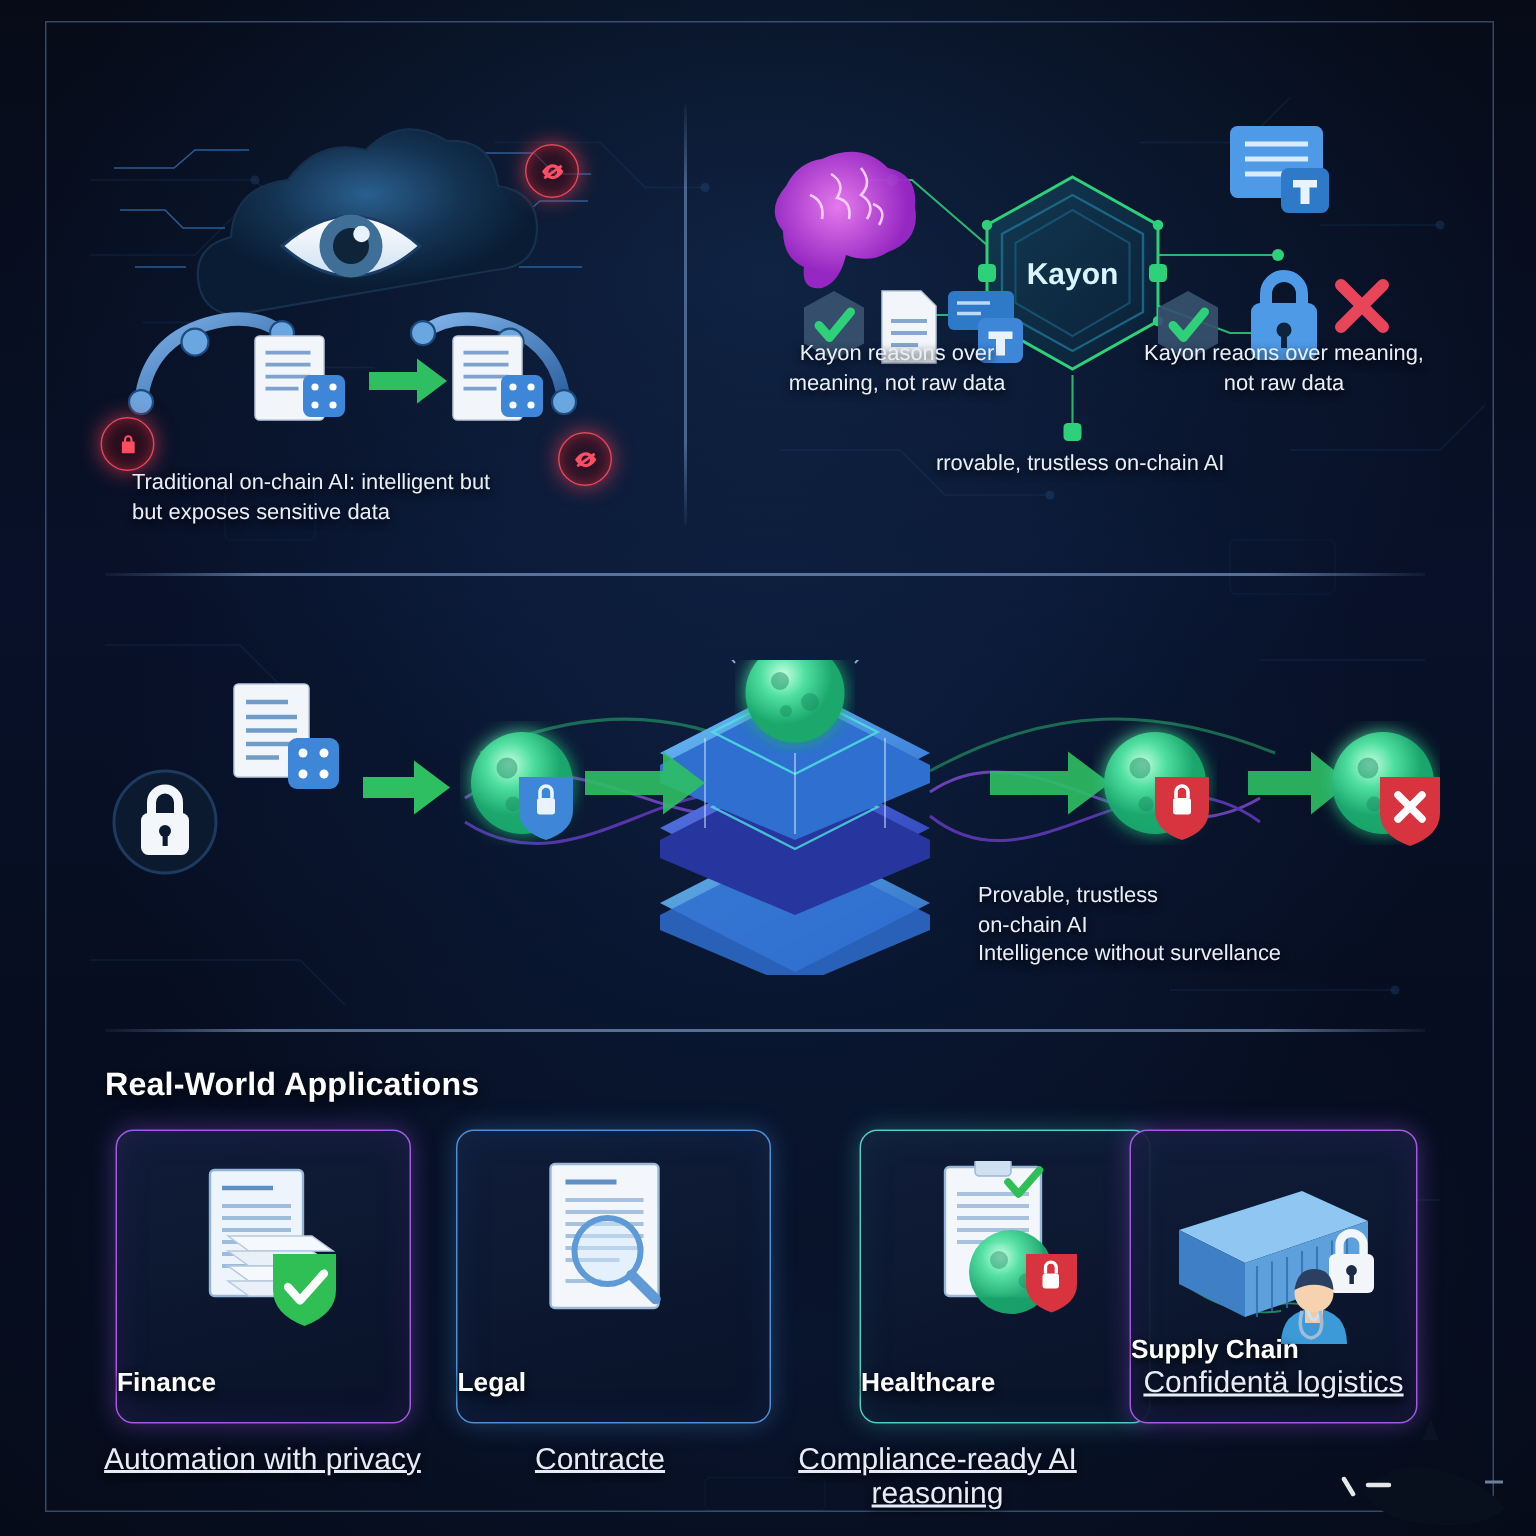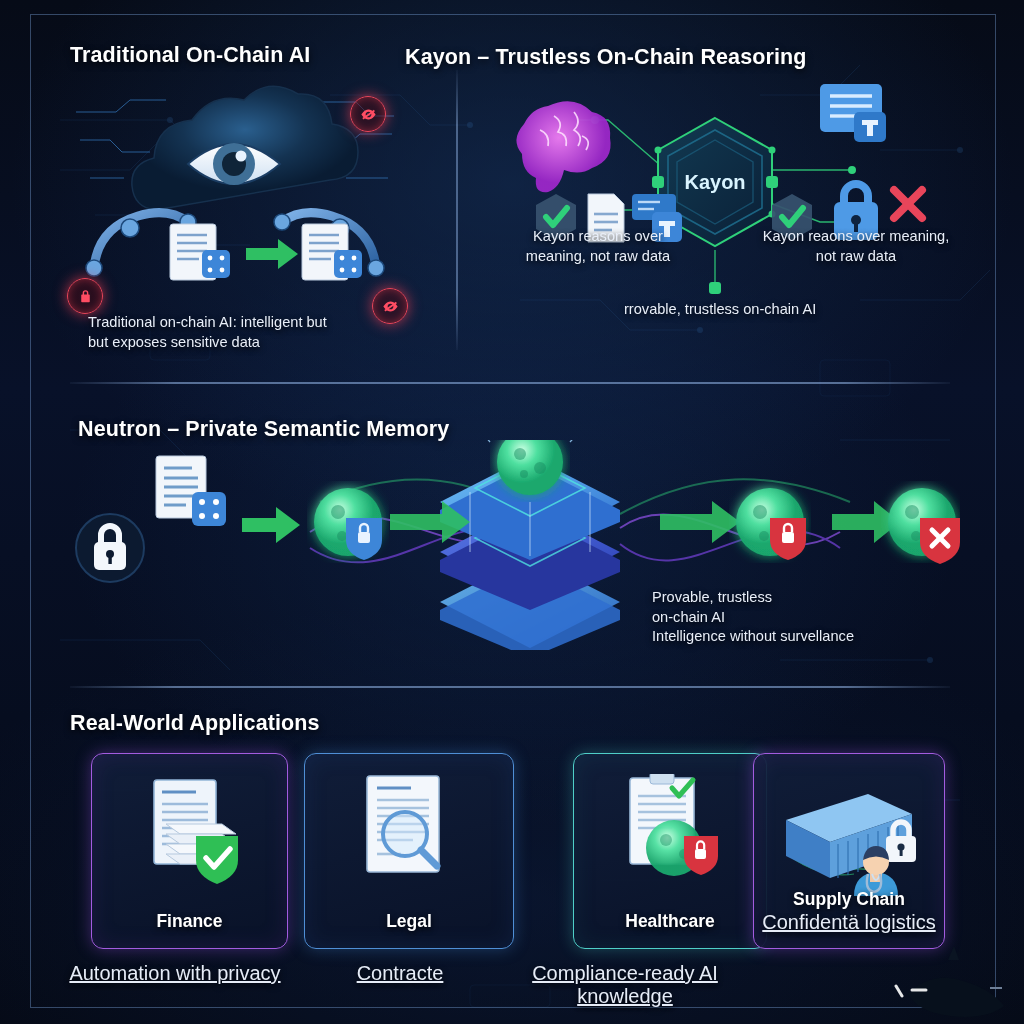--- a/index.html
+++ b/index.html
@@ -53,21 +53,21 @@
 
   .card{
     position:absolute;border-radius:12px;
     background:linear-gradient(165deg,rgba(17,30,58,.92),rgba(9,18,40,.95));
     box-shadow:0 0 18px rgba(0,0,0,.5);
   }
   .card.purple{border:1.6px solid #a35ce0;box-shadow:0 0 16px rgba(150,80,225,.40),inset 0 0 22px rgba(90,40,140,.22);}
   .card.blue{border:1.6px solid #4f8fd6;box-shadow:0 0 16px rgba(70,140,215,.35),inset 0 0 22px rgba(30,70,130,.22);padding-left:16px;}
   .card.teal{border:1.6px solid #4fcfc8;box-shadow:0 0 16px rgba(70,205,200,.32),inset 0 0 22px rgba(25,90,105,.22);margin-left:45px;}
   .card-label{
-    position:absolute;left:0;right:0;bottom:16px;text-align:center;
+    position:absolute;left:0;right:0;bottom:16px;
     font-size:17.5px;font-weight:bold;color:#fff;text-shadow:0 2px 6px rgba(0,0,0,.9);
   }
   .card-sub{
     position:absolute;text-align:center;font-size:20px;color:#e6ecf7;
     text-shadow:0 2px 6px rgba(0,0,0,.95);
     text-decoration:underline;
   }
   .smear{
     position:absolute;right:18px;bottom:6px;width:150px;height:80px;
     pointer-events:none;
@@ -110,21 +110,20 @@
     <g stroke="#21568f" stroke-width="1" opacity=".35" fill="none">
       <rect x="150" y="320" width="60" height="40" rx="4"></rect>
         <rect x="820" y="360" width="70" height="36" rx="4"></rect>
       <rect x="120" y="840" width="50" height="70" rx="4"></rect>
         <rect x="470" y="985" width="80" height="22" rx="4"></rect>
     </g>
   </svg>
 
   <div class="frame"></div>
 
-  <div class="sec-title" style="left:70px;top:43px;">Traditional On-Chain AI</div>
 
   <svg style="position:absolute;left:70px;top:82px;width:330px;height:200px;" viewBox="0 0 330 200">
     <defs>
       <radialGradient id="cloudG" cx="50%" cy="35%">
         <stop offset="0%" stop-color="#2a5f8e"></stop>
           <stop offset="55%" stop-color="#143352"></stop>
           <stop offset="100%" stop-color="#091c33"></stop>
       </radialGradient>
       <linearGradient id="eyeG" x1="0" y1="0" x2="0" y2="1">
         <stop offset="0%" stop-color="#ffffff"></stop>
@@ -213,21 +212,20 @@
       <path d="M12 5C6 5 2 12 2 12s4 7 10 7 10-7 10-7-4-7-10-7zm0 11a4 4 0 110-8 4 4 0 010 8z"></path>
       <rect x="2" y="11" width="20" height="2.6" transform="rotate(-35 12 12)"></rect>
     </svg>
   </div>
 
   <div class="cap" style="left:88px;top:313px;width:290px;white-space:pre-line;">Traditional on-chain AI: intelligent but
 but exposes sensitive data</div>
 
   <div class="vdivider" style="left:456px;top:70px;height:280px;"></div>
 
-  <div class="sec-title" style="left:405px;top:45px;">Kayon – Trustless On-Chain Reasoring</div>
 
   <svg style="position:absolute;left:500px;top:82px;width:460px;height:215px;" viewBox="0 0 460 215">
     <defs>
       <radialGradient id="brainG" cx="45%" cy="40%">
         <stop offset="0%" stop-color="#f07ef5"></stop>
           <stop offset="100%" stop-color="#9c27c9"></stop>
       </radialGradient>
       <linearGradient id="hexG" x1="0" y1="0" x2="1" y2="1">
         <stop offset="0%" stop-color="#123a52"></stop>
           <stop offset="100%" stop-color="#0a1f36"></stop>
@@ -324,21 +322,20 @@
   </svg>
 
   <div class="cap c" style="left:736px;top:227px;width:240px;white-space:pre-line;">Kayon reaons over meaning,
 not raw data</div>
   <div class="cap c" style="left:498px;top:227px;width:200px;white-space:pre-line;">Kayon reasons over
 meaning, not raw data</div>
   <div class="cap" style="left:624px;top:300px;width:320px;">rrovable, trustless on-chain AI</div>
 
   <div class="divider" style="left:70px;top:382px;width:880px;"></div>
 
-  <div class="sec-title" style="left:78px;top:417px;">Neutron – Private Semantic Memory</div>
 
   <svg style="position:absolute;left:60px;top:440px;width:900px;height:210px;" viewBox="0 0 900 210">
     <defs>
       <radialGradient id="orbG" cx="38%" cy="32%">
         <stop offset="0%" stop-color="#c8ffe2"></stop>
           <stop offset="45%" stop-color="#4fe0a0"></stop>
           <stop offset="100%" stop-color="#1aa86d"></stop>
       </radialGradient>
       <linearGradient id="slabG" x1="0" y1="0" x2="1" y2="1">
         <stop offset="0%" stop-color="#6fc2f7"></stop>
@@ -477,21 +474,21 @@
   </svg>
 
   <div class="cap" style="left:652px;top:578px;width:300px;white-space:pre-line;margin-top:10px;">Provable, trustless
 on-chain AI
 Intelligence without survellance</div>
 
   <div class="divider" style="left:70px;top:686px;width:880px;"></div>
 
   <div class="sec-title" style="left:70px;top:711px;">Real-World Applications</div>
 
-  <div class="card purple" style="left:91px;top:753px;width:195px;height:194px;">
+  <div class="card purple" style="left:77px;top:753px;width:195px;height:194px;">
     <svg style="position:absolute;left:40px;top:22px;width:118px;height:110px;" viewBox="0 0 118 110">
       <rect x="22" y="4" width="62" height="84" rx="3" fill="#eef4fb" stroke="#93b5d8" stroke-width="1.6"></rect>
       <g stroke="#5f8fc4" stroke-width="3">
           <path d="M30 16 h34"></path>
         </g>
       <g stroke="#9dbbdb" stroke-width="2.6">
           <path d="M30 28 h46"></path>
           <path d="M30 36 h46"></path>
           <path d="M30 44 h46"></path>
           <path d="M30 52 h46"></path>
@@ -564,21 +561,21 @@
           </g>
         </g>
       <g transform="translate(72,62)">
         <path d="M0 0 h34 v20 q0 13 -17 19 q-17 -6 -17 -19 Z" fill="#d8343f"></path>
         <rect x="11" y="13" width="11" height="10" rx="2" fill="#fff"></rect>
         <path d="M13 13 v-4 a3.6 3.6 0 017.2 0 v4" fill="none" stroke="#fff" stroke-width="2.2"></path>
       </g>
     </svg>
     <div class="card-label">Healthcare</div>
   </div>
-  <div class="card-sub" style="left:512px;top:962px;width:226px;">Compliance-ready AI knowledge</div>
+  <div class="card-sub" style="left:512px;top:962px;width:226px;">Compliance-ready AI reasoning</div>
 
   <div class="card purple" style="left:753px;top:753px;width:190px;height:194px;">
     <svg style="position:absolute;left:18px;top:26px;width:162px;height:122px;" viewBox="0 0 162 122">
       <g stroke="#2fd07a" stroke-width="1.2" fill="none" opacity=".6">
         <path d="M18 76 q22 18 56 14 q26 -4 38 6"></path>
           <path d="M30 84 q26 14 52 10"></path>
       </g>
       <g>
         <polygon points="14,40 96,14 140,34 58,62" fill="#8fc6f2"></polygon>
         <polygon points="14,40 58,62 58,98 14,76" fill="#3f7fc6"></polygon>

